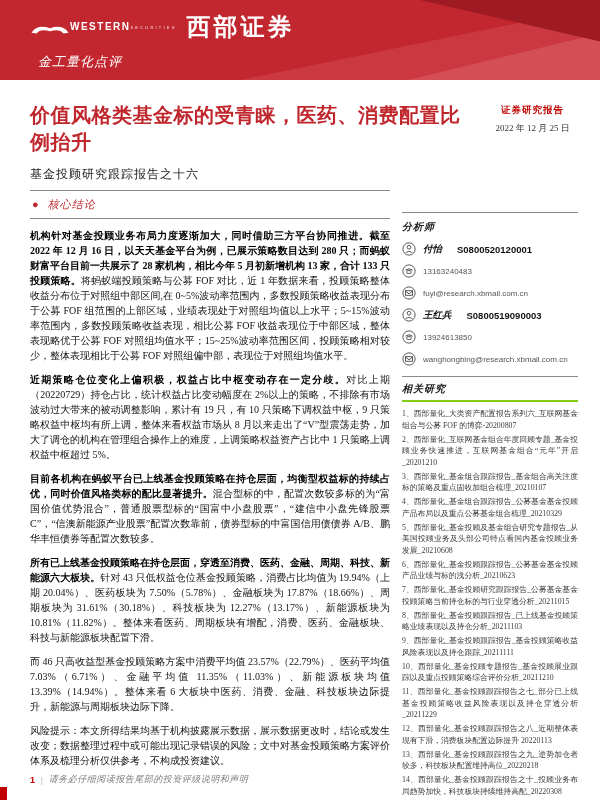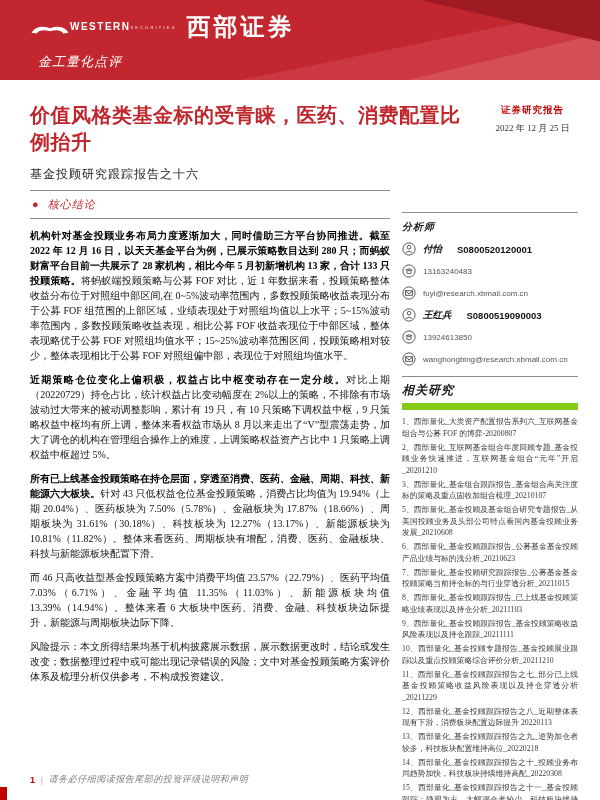--- a/index.html
+++ b/index.html
@@ -40,21 +40,21 @@
 
   
   .sidebar{width:176px;margin-top:46px;font-family:"Liberation Serif","DejaVu Serif",serif;}
   .analysts-title{border-top:1px solid #8a8a8a;padding-top:7px;font-size:10px;font-weight:bold;font-style:italic;color:#222;letter-spacing:1px;}
   .contact-row{display:flex;align-items:center;gap:7px;margin-top:8px;}
   .contact-row svg{flex:0 0 auto;}
   .contact-name{font-size:9.5px;font-weight:bold;font-style:italic;color:#111;}
   .contact-cert{font-size:9.5px;font-weight:bold;color:#111;margin-left:8px;font-family:"Liberation Sans",sans-serif;}
   .contact-small{font-size:8px;color:#555;font-family:"Liberation Sans",sans-serif;word-break:break-all;}
   .related-block{margin-top:10px;border-top:1px solid #8a8a8a;}
-  .related-title{font-size:12px;font-weight:bold;font-style:italic;color:#222;letter-spacing:1px;padding:5px 0 4px 0;border-bottom:7px solid #84cc16;}
+  .related-title{font-size:10px;font-weight:bold;font-style:italic;color:#222;letter-spacing:1px;padding:5px 0 4px 0;border-bottom:2px solid #84cc16;}
   .related-list{list-style:none;margin:6px 0 0 0;padding:0;}
   .related-list li{font-size:7.8px;line-height:11.5px;color:#3a3a3a;margin-bottom:2.5px;text-align:justify;}
 
   
   .footer{position:absolute;left:30px;bottom:14px;font-size:9px;display:flex;align-items:center;gap:6px;}
   .page-num{color:#c00000;font-weight:bold;font-family:"Liberation Sans",sans-serif;}
   .footer-pipe{color:#888;}
   .footer-note{color:#7d7d7d;font-style:italic;letter-spacing:.5px;}
   .corner-mark{position:absolute;left:0;bottom:0;width:7px;height:13px;background:#c00000;}
 </style>
@@ -95,20 +95,21 @@
       <div class="main-col">
         <div class="subtitle">基金投顾研究跟踪报告之十六</div>
 
         <div class="core-header">
           <span class="core-bullet">●</span>
           <span class="core-title">核心结论</span>
         </div>
 
         <p class="para"><b>机构针对基金投顾业务布局力度逐渐加大，同时借助三方平台协同推进。截至 2022 年 12 月 16 日，以天天基金平台为例，已展示策略数目达到 280 只；而蚂蚁财富平台目前一共展示了 28 家机构，相比今年 5 月初新增机构 13 家，合计 133 只投顾策略。</b><span>将蚂蚁端投顾策略与公募 FOF 对比，近 1 年数据来看，投顾策略整体收益分布位于对照组中部区间,在 0~5%波动率范围内，多数投顾策略收益表现分布于公募 FOF 组范围的上部区域，业绩表现处于对照组均值以上水平；5~15%波动率范围内，多数投顾策略收益表现，相比公募 FOF 收益表现位于中部区域，整体表现略优于公募 FOF 对照组均值水平；15~25%波动率范围区间，投顾策略相对较少，整体表现相比于公募 FOF 对照组偏中部，表现位于对照组均值水平。</span></p>
         <p class="para"><b>近期策略仓位变化上偏积极，权益占比中枢变动存在一定分歧。</b><span>对比上期（20220729）持仓占比，统计权益占比变动幅度在 2%以上的策略，不排除有市场波动过大带来的被动调整影响，累计有 19 只，有 10 只策略下调权益中枢，9 只策略权益中枢均有所上调，整体来看权益市场从 8 月以来走出了“V”型震荡走势，加大了调仓的机构在管理组合操作上的难度，上调策略权益资产占比中 1 只策略上调权益中枢超过 5%。</span></p>
+        <p class="para"><b>目前各机构在蚂蚁平台已上线基金投顾策略在持仓层面，均衡型权益标的持续占优，同时价值风格类标的配比显著提升。</b><span>混合型标的中，配置次数较多标的为“富国价值优势混合”，普通股票型标的“国富中小盘股票”，“建信中小盘先锋股票 C”，“信澳新能源产业股票”配置次数靠前，债券型标的中富国信用债债券 A/B、鹏华丰恒债券等配置次数较多。</span></p>
         <p class="para"><b>所有已上线基金投顾策略在持仓层面，穿透至消费、医药、金融、周期、科技、新能源六大板块。</b><span>针对 43 只低权益仓位基金投顾策略，消费占比均值为 19.94%（上期 20.04%）、医药板块为 7.50%（5.78%）、金融板块为 17.87%（18.66%）、周期板块为 31.61%（30.18%）、科技板块为 12.27%（13.17%）、新能源板块为 10.81%（11.82%）。整体来看医药、周期板块有增配，消费、医药、金融板块、科技与新能源板块配置下滑。</span></p>
         <p class="para"><b></b><span>而 46 只高收益型基金投顾策略方案中消费平均值 23.57%（22.79%）、医药平均值 7.03%（6.71%）、金融平均值 11.35%（11.03%）、新能源板块均值 13.39%（14.94%）。整体来看 6 大板块中医药、消费、金融、科技板块边际提升，新能源与周期板块边际下降。</span></p>
         <p class="para"><b></b><span>风险提示：本文所得结果均基于机构披露展示数据，展示数据更改时，结论或发生改变；数据整理过程中或可能出现记录错误的风险；文中对基金投顾策略方案评价体系及梳理分析仅供参考，不构成投资建议。</span></p>
       </div>
 
       <aside class="sidebar">
         <div class="analysts-title">分析师</div>
 
         <div class="contact-row">
           <svg width="14" height="14" viewBox="0 0 16 16">
@@ -161,20 +162,21 @@
           </svg>
           <span class="contact-small">wanghongbing@research.xbmail.com.cn</span>
         </div>
 
         <div class="related-block">
           <div class="related-title">相关研究</div>
           <ul class="related-list">
             <li>1、西部量化_大类资产配置报告系列六_互联网基金组合与公募 FOF 的博弈-20200807</li>
             <li>2、西部量化_互联网基金组合年度回顾专题_基金投顾业务快速推进，互联网基金组合“元年”开启_20201210</li>
             <li>3、西部量化_基金组合跟踪报告_基金组合高关注度标的策略及重点固收加组合梳理_20210107</li>
+            <li>4、西部量化_基金组合跟踪报告_公募基金基金投顾产品布局以及重点公募基金组合梳理_20210329</li>
             <li>5、西部量化_基金投顾及基金组合研究专题报告_从美国投顾业务及头部公司特点看国内基金投顾业务发展_20210608</li>
             <li>6、西部量化_基金投顾跟踪报告_公募基金基金投顾产品业绩与标的浅分析_20210623</li>
             <li>7、西部量化_基金投顾研究跟踪报告_公募基金基金投顾策略当前持仓标的与行业穿透分析_20211015</li>
             <li>8、西部量化_基金投顾跟踪报告_已上线基金投顾策略业绩表现以及持仓分析_20211103</li>
             <li>9、西部量化_基金投顾跟踪报告_基金投顾策略收益风险表现以及持仓跟踪_20211111</li>
             <li>10、西部量化_基金投顾专题报告_基金投顾展业跟踪以及重点投顾策略综合评价分析_20211210</li>
             <li>11、西部量化_基金投顾跟踪报告之七_部分已上线基金投顾策略收益风险表现以及持仓穿透分析_20211229</li>
             <li>12、西部量化_基金投顾跟踪报告之八_近期整体表现有下滑，消费板块配置边际提升 20220113</li>
             <li>13、西部量化_基金投顾跟踪报告之九_逆势加仓者较多，科技板块配置维持高位_20220218</li>
             <li>14、西部量化_基金投顾跟踪报告之十_投顾业务布局趋势加快，科技板块持续维持高配_20220308</li>

